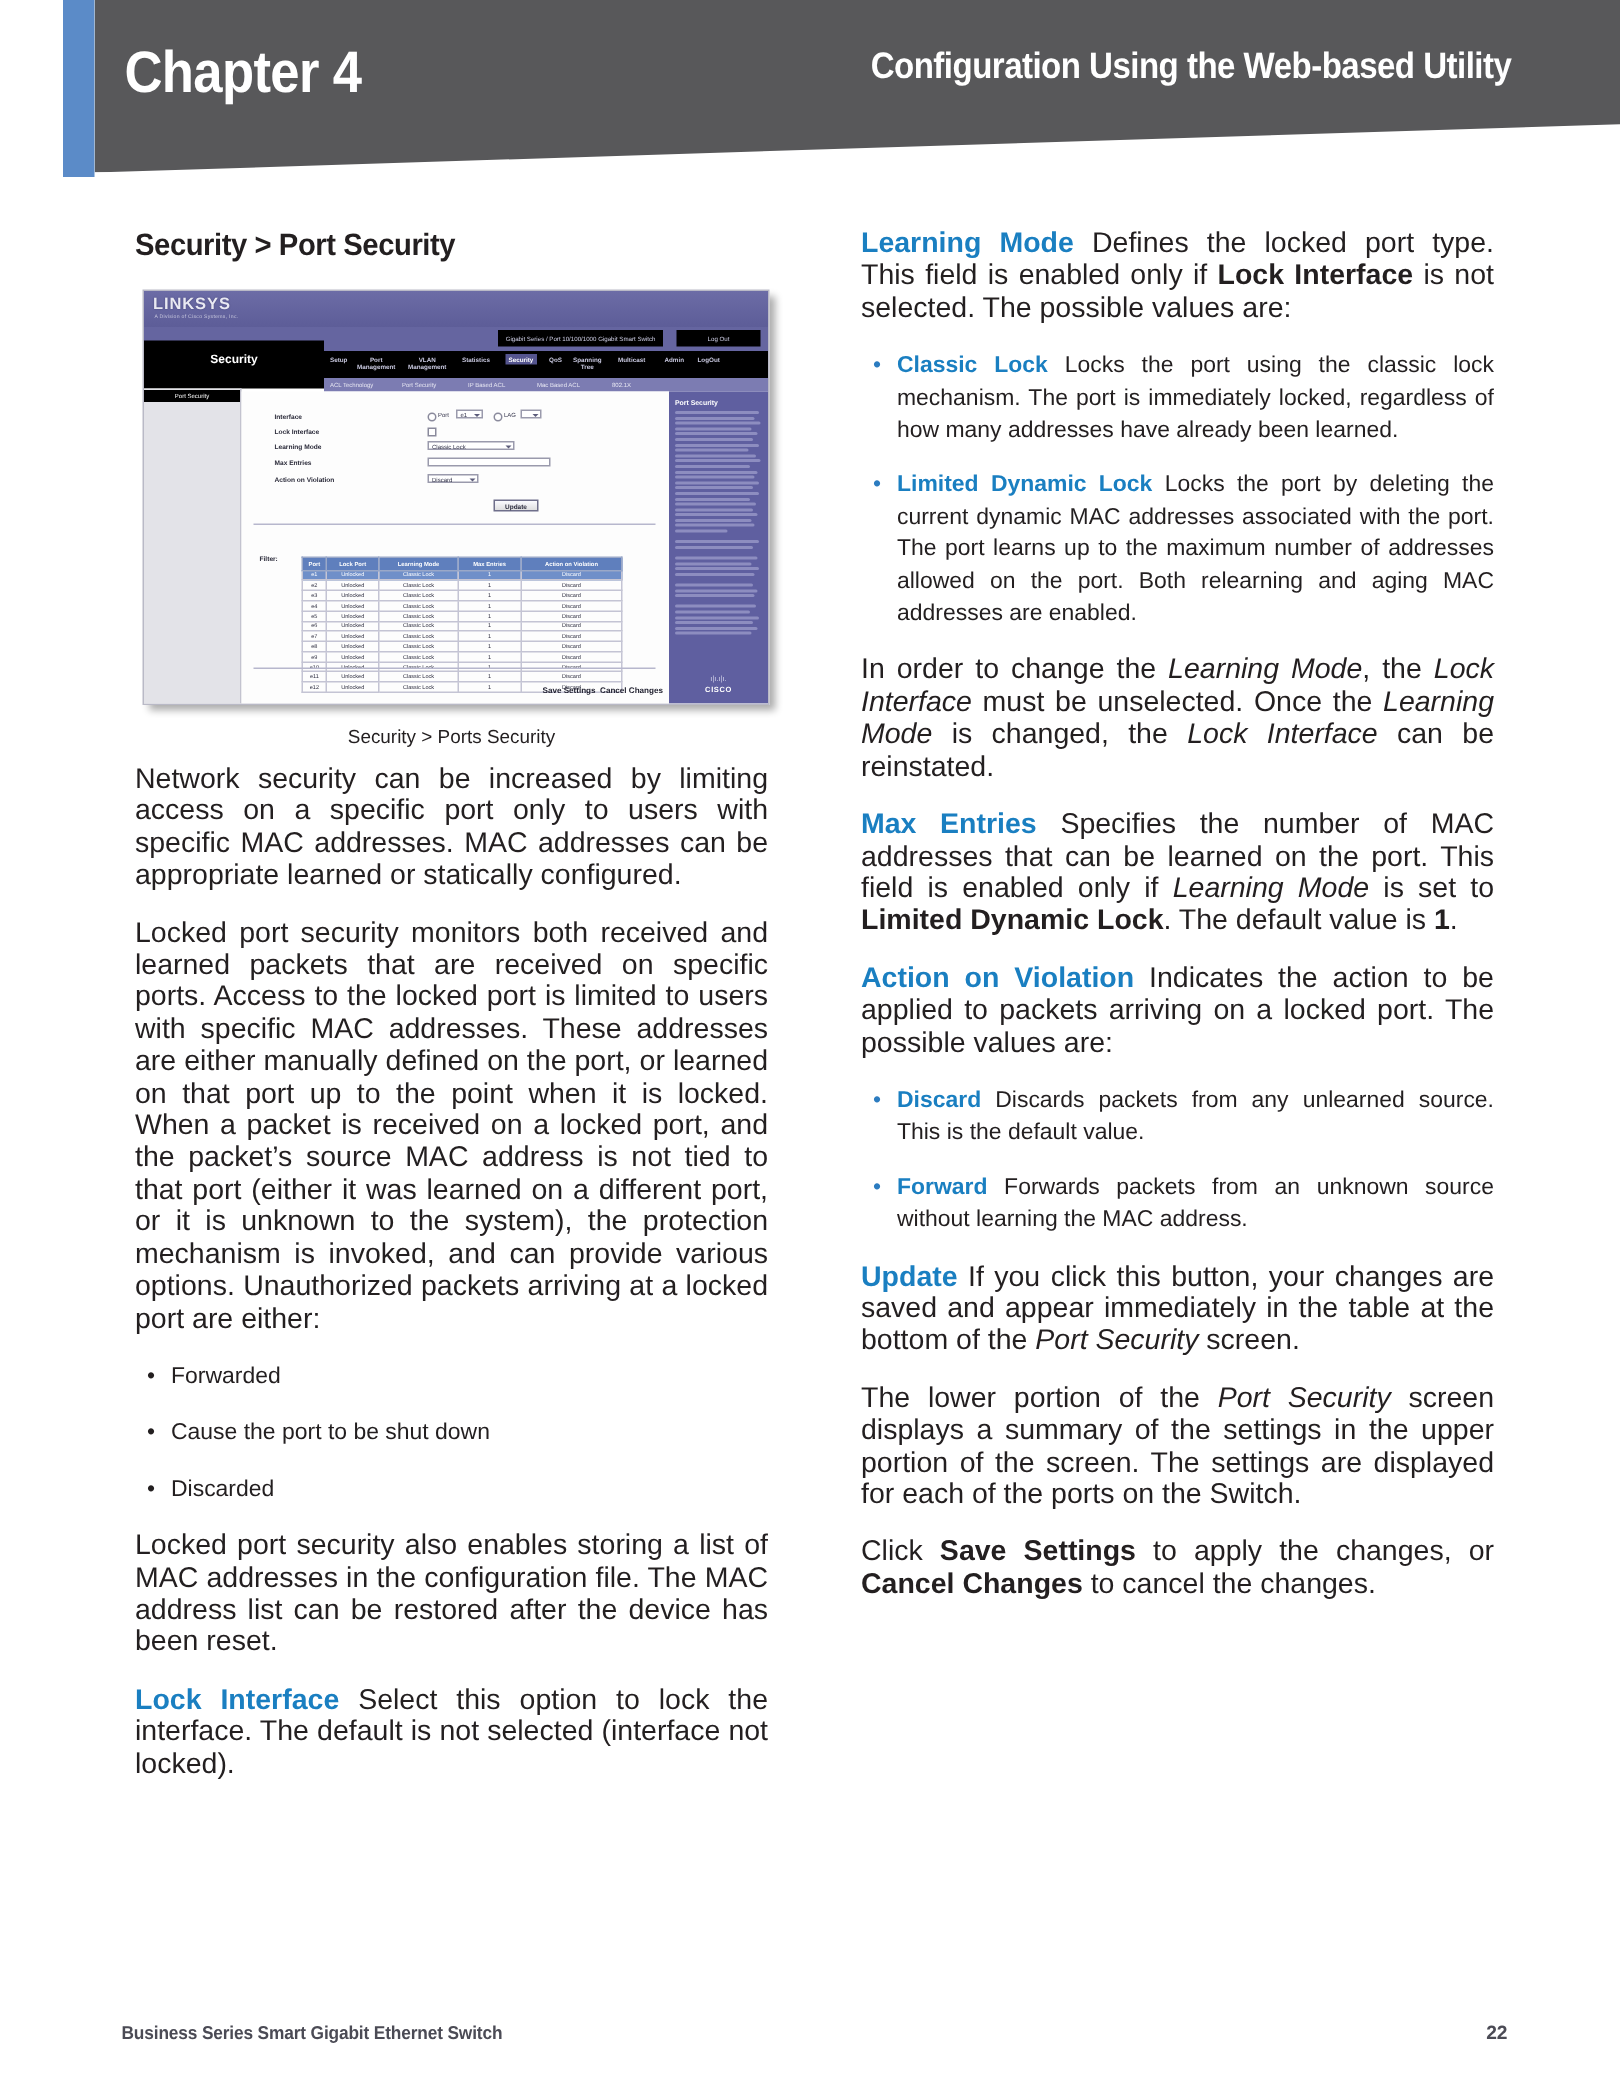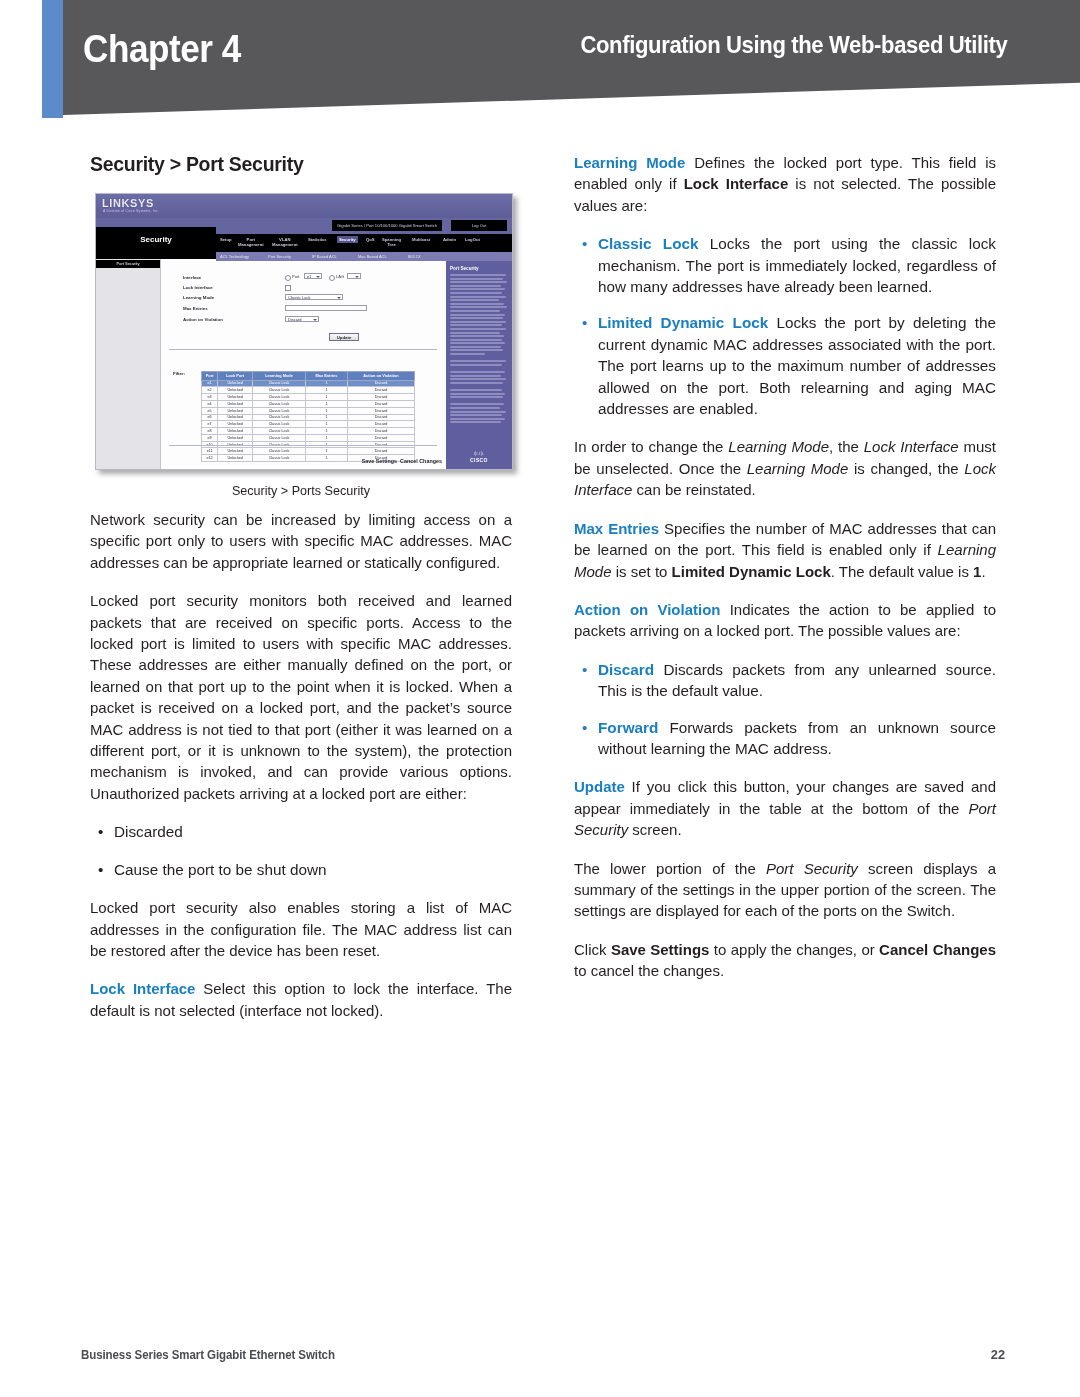--- a/index.html
+++ b/index.html
@@ -71,21 +71,21 @@
     font-weight: bold;
     font-size: 20.5px;
     margin: 0 0 17px 0;
     color: #231f20;
     letter-spacing: -0.3px;
     transform: scaleX(0.95);
     transform-origin: left center;
   }
 
   p.body {
-    font-size: 15px;
+    font-size: 19px;
     line-height: 21.4px;
     margin: 0 0 17px 0;
     text-align: justify;
     color: #231f20;
   }
   p.body.last { margin-bottom: 0; }
 
   .bullet-list { margin: 0 0 17px 0; padding: 0; list-style: none; }
   .bullet-list li {
     position: relative;
@@ -623,22 +623,23 @@
 
     </div>
     <div id="figure-caption">Security &gt; Ports Security</div>
   </div>
 
   <p class="body">Network security can be increased by limiting access on a specific port only to users with specific MAC addresses. MAC addresses can be appropriate learned or statically configured.</p>
 
   <p class="body">Locked port security monitors both received and learned packets that are received on specific ports. Access to the locked port is limited to users with specific MAC addresses. These addresses are either manually defined on the port, or learned on that port up to the point when it is locked. When a packet is received on a locked port, and the packet’s source MAC address is not tied to that port (either it was learned on a different port, or it is unknown to the system), the protection mechanism is invoked, and can provide various options. Unauthorized packets arriving at a locked port are either:</p>
 
   <ul class="bullet-list plain">
+    <li>Forwarded</li>
+    <li>Cause the port to be shut down</li>
     <li>Discarded</li>
-    <li>Cause the port to be shut down</li>
   </ul>
 
   <p class="body">Locked port security also enables storing a list of MAC addresses in the configuration file. The MAC address list can be restored after the device has been reset.</p>
 
 
 
   <p class="body last"><span class="kw">Lock Interface</span><span> Select this option to lock the interface. The default is not selected (interface not locked).</span></p>
 
 </div>
 

